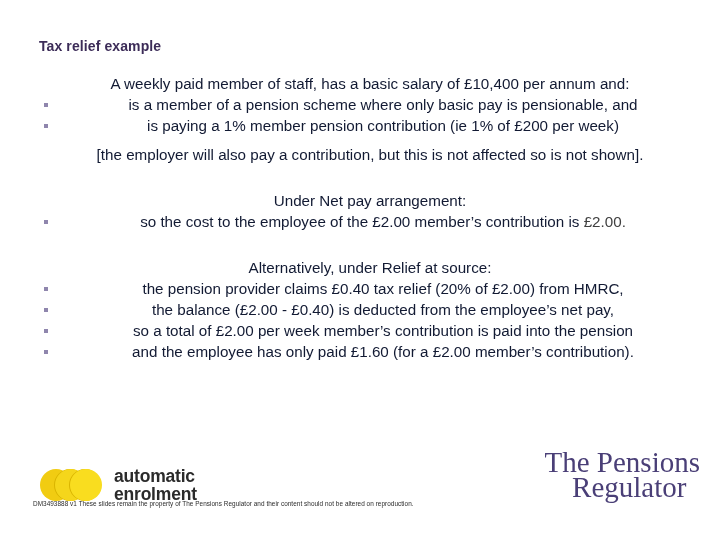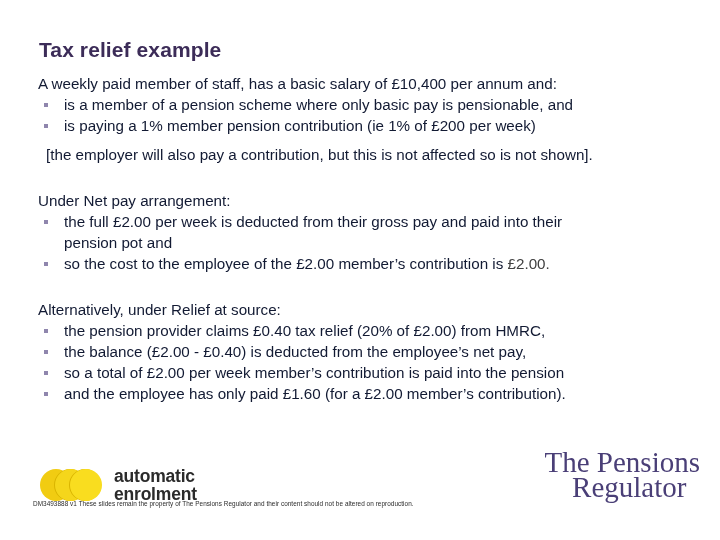--- a/index.html
+++ b/index.html
@@ -21,36 +21,37 @@
     height: 540px;
     background: #ffffff;
     box-sizing: border-box;
   }
 
   
   .slide-title {
     position: absolute;
     left: 39px;
     top: 38px;
-    font-size: 21px;
+    font-size: 14px;
     font-weight: bold;
     color: #3c2c58;
     letter-spacing: 0.1px;
     white-space: nowrap;
   }
 
   
   .body-area {
     position: absolute;
     left: 38px;
     top: 73px;
     width: 664px;
     color: #121a33;
     font-size: 15.2px;
     line-height: 21px;
+    text-align: center;
   }
 
   .block { margin: 0 0 0 0; }
   .block + .block { margin-top: 25px; }
 
   .lead {
     margin: 0;
     white-space: nowrap;
   }
 
@@ -167,24 +168,20 @@
       </ul>
 
       <div class="plain">[the employer will also pay a contribution, but this is not affected so is not shown].</div>
     </div>
 
     <div class="block">
       <div class="lead">Under Net pay arrangement:</div>
 
       <ul class="bullets">
 
-        <li>
-          <div class="nowrapline">the full £2.00 per week is deducted from their gross pay and paid into their</div>
-          <div class="nowrapline">pension pot and</div>
-        </li>
 
 
         <li>
           <div class="nowrapline"><span>so the cost to the employee of the £2.00 member’s contribution is </span><span class="accent">£2.00.</span></div>
         </li>
 
       </ul>
     </div>
 
     <div class="block">

